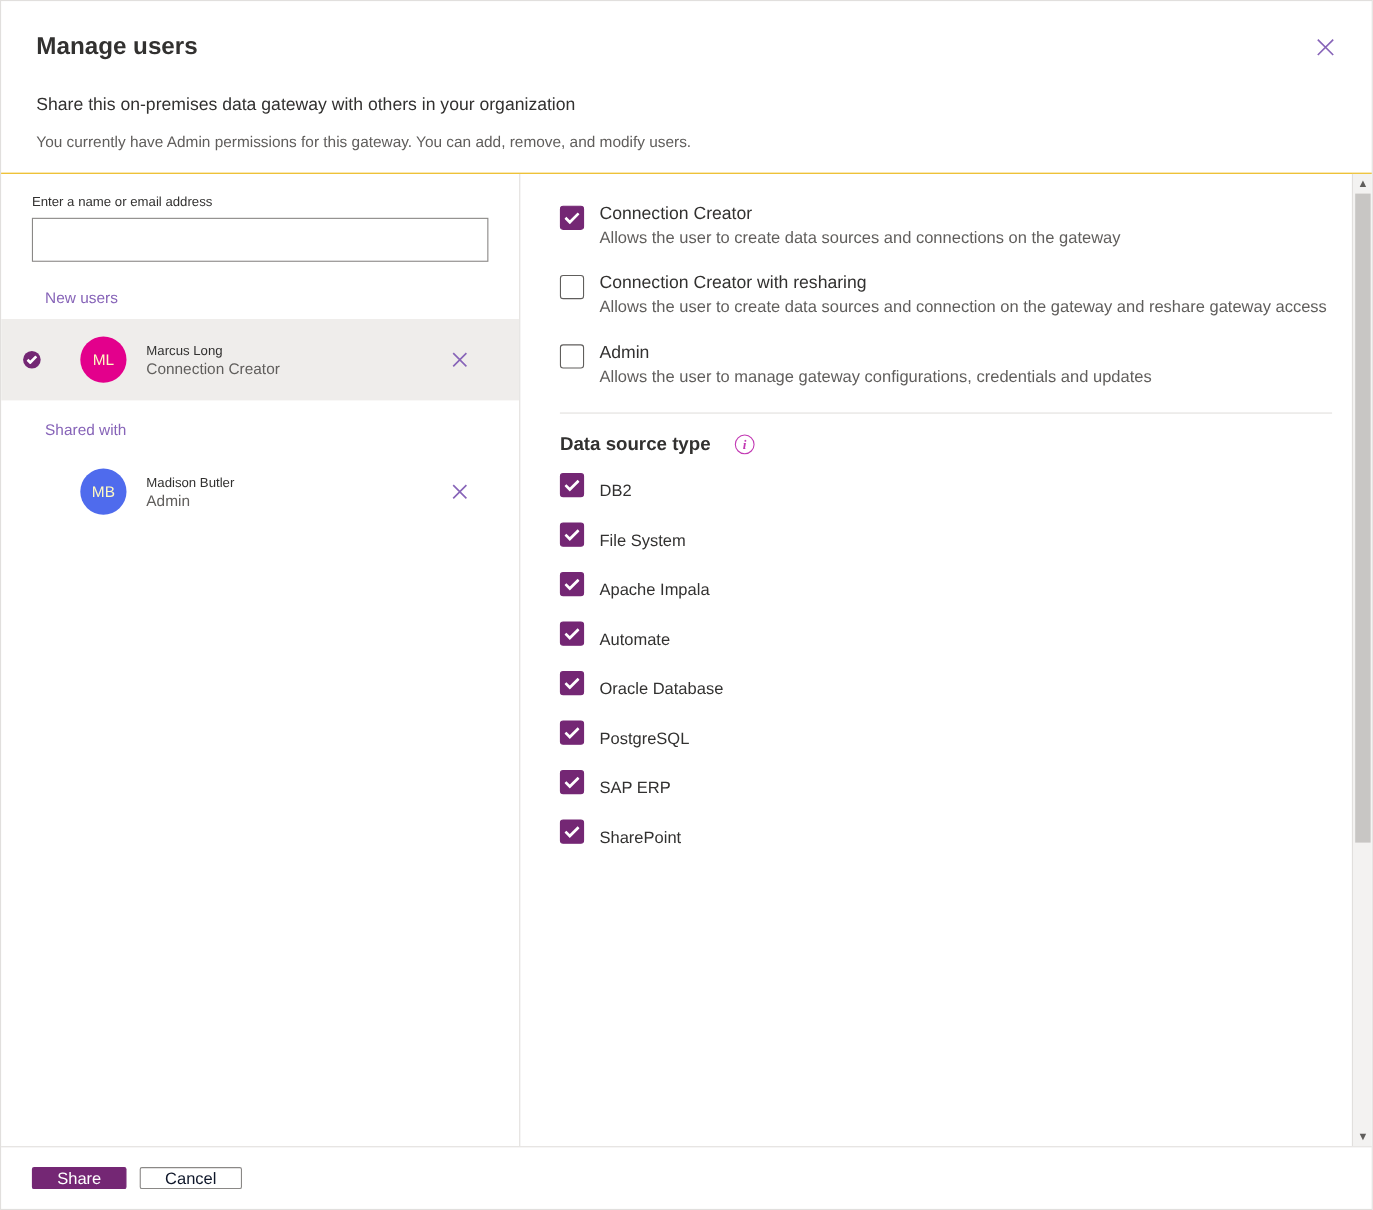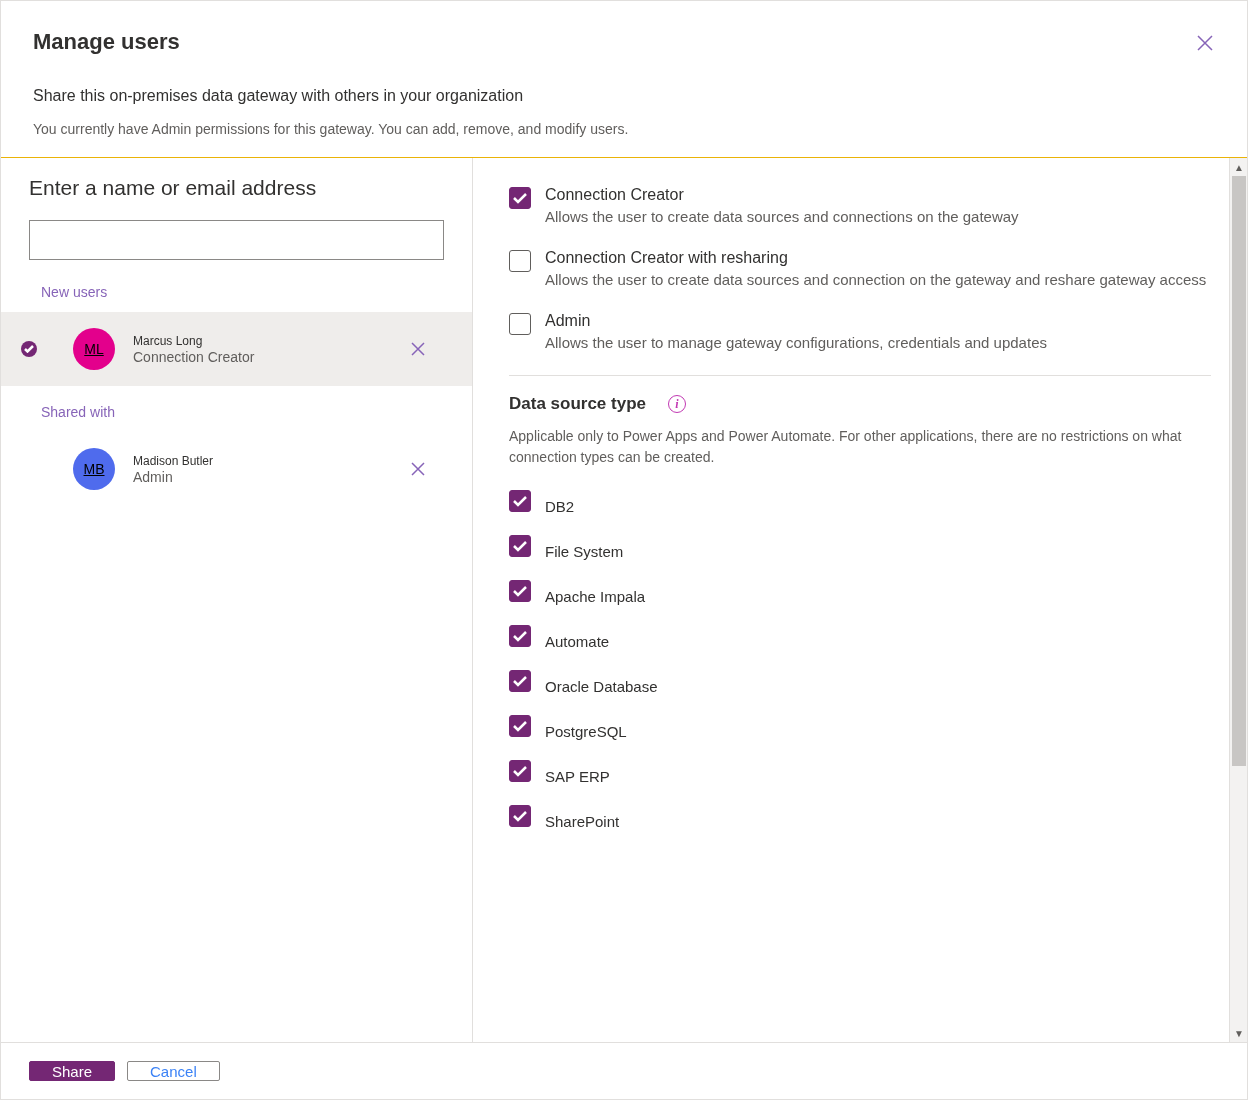--- a/index.html
+++ b/index.html
@@ -66,24 +66,24 @@
     }
     .left-pane {
       width: 472px;
       border-right: 1px solid #e1dfdd;
       overflow-y: auto;
     }
     .input-section {
       padding: 18px 28px 6px 28px;
     }
     .input-label {
-      font-size: 21px;
+      font-size: 12px;
       color: #323130;
       display: block;
-      margin-bottom: 20px;
+      margin-bottom: 8px;
     }
     .name-input {
       width: 415px;
       height: 40px;
       border: 1px solid #8a8886;
       padding: 6px 10px;
       font-size: 14px;
       font-family: inherit;
     }
     .section-label {
@@ -120,26 +120,25 @@
       width: 52px;
       flex-shrink: 0;
     }
     .avatar {
       width: 42px;
       height: 42px;
       border-radius: 50%;
       display: flex;
       align-items: center;
       justify-content: center;
-      color: #000000;
+      color: #fef9c3;
       font-size: 14px;
       font-weight: 400;
       margin-right: 18px;
       flex-shrink: 0;
-      text-decoration: underline;
     }
     .avatar.pink { background: #e3008c; }
     .avatar.blue { background: #4f6bed; }
     .user-info {
       flex: 1;
     }
     .user-name {
       font-size: 12px;
       color: #323130;
     }
@@ -296,21 +295,21 @@
       border: 1px solid;
     }
     .btn-primary {
       background: #742774;
       border-color: #742774;
       color: #fff;
     }
     .btn-secondary {
       background: #fff;
       border-color: #8a8886;
-      color: #3b82f6;
+      color: #0f172a;
     }
   </style>
 </head>
 <body>
 
 <div class="dialog">
   <div class="header">
     <button class="close-btn">
       <svg width="18" height="18" viewBox="0 0 18 18">
           <path d="M2 2 L16 16 M16 2 L2 16"></path>
@@ -398,21 +397,20 @@
           <div class="perm-desc">Allows the user to manage gateway configurations, credentials and updates</div>
         </div>
       </div>
 
       <hr class="divider">
 
       <div class="ds-heading">
         <span>Data source type</span>
         <span class="info-icon">i</span>
       </div>
-      <div class="ds-note">Applicable only to Power Apps and Power Automate. For other applications, there are no restrictions on what connection types can be created.</div>
 
       <div class="ds-item">
         <span class="chk checked">
             <svg width="14" height="11" viewBox="0 0 14 11">
               <path d="M1 5 L5 9 L13 1"></path>
             </svg>
           </span>
         <span class="ds-label">DB2</span>
       </div>
       <div class="ds-item">

